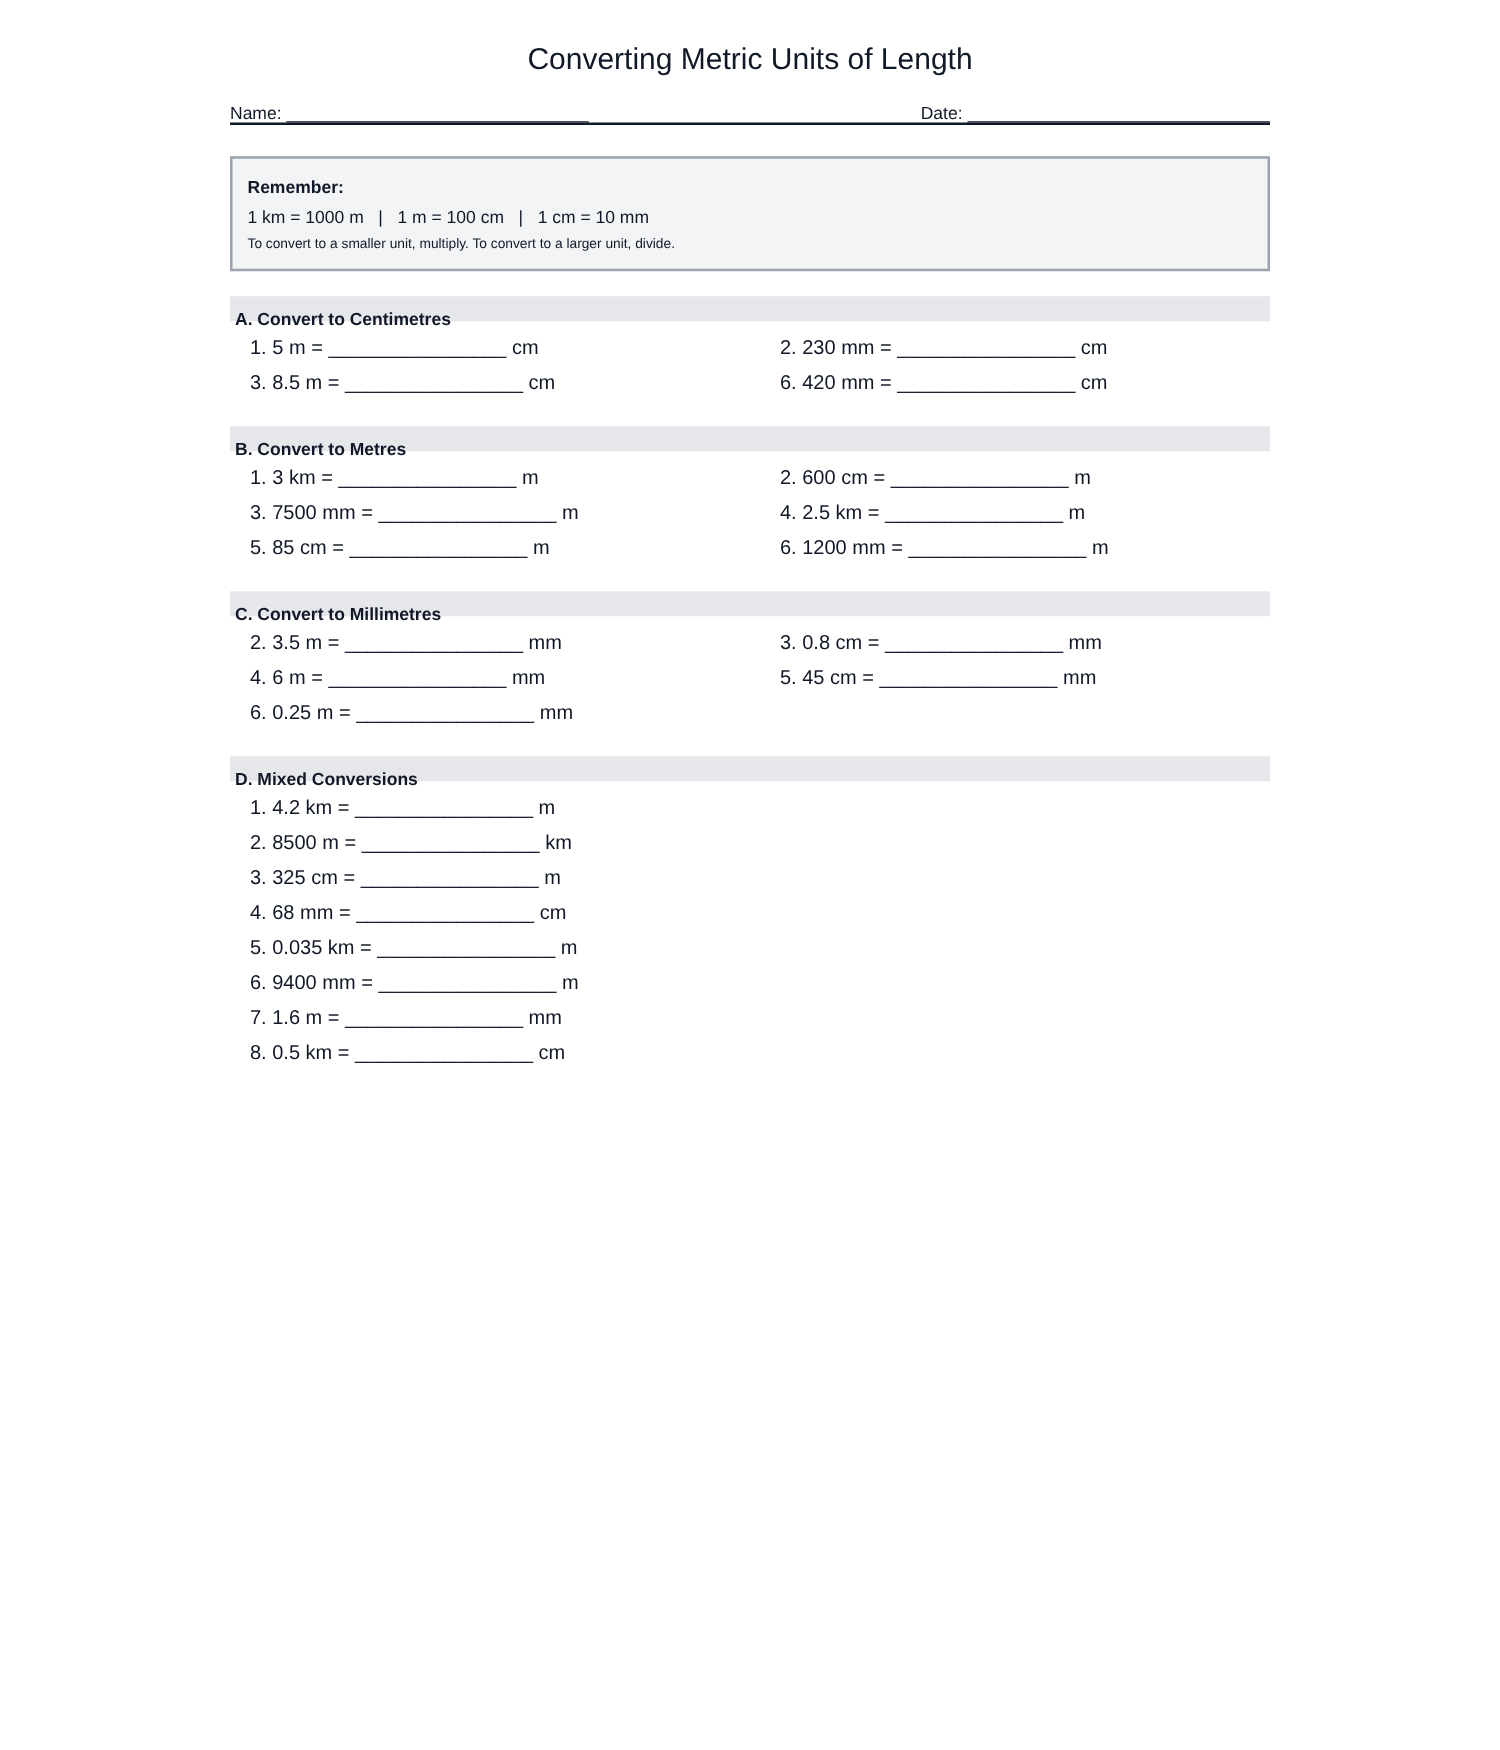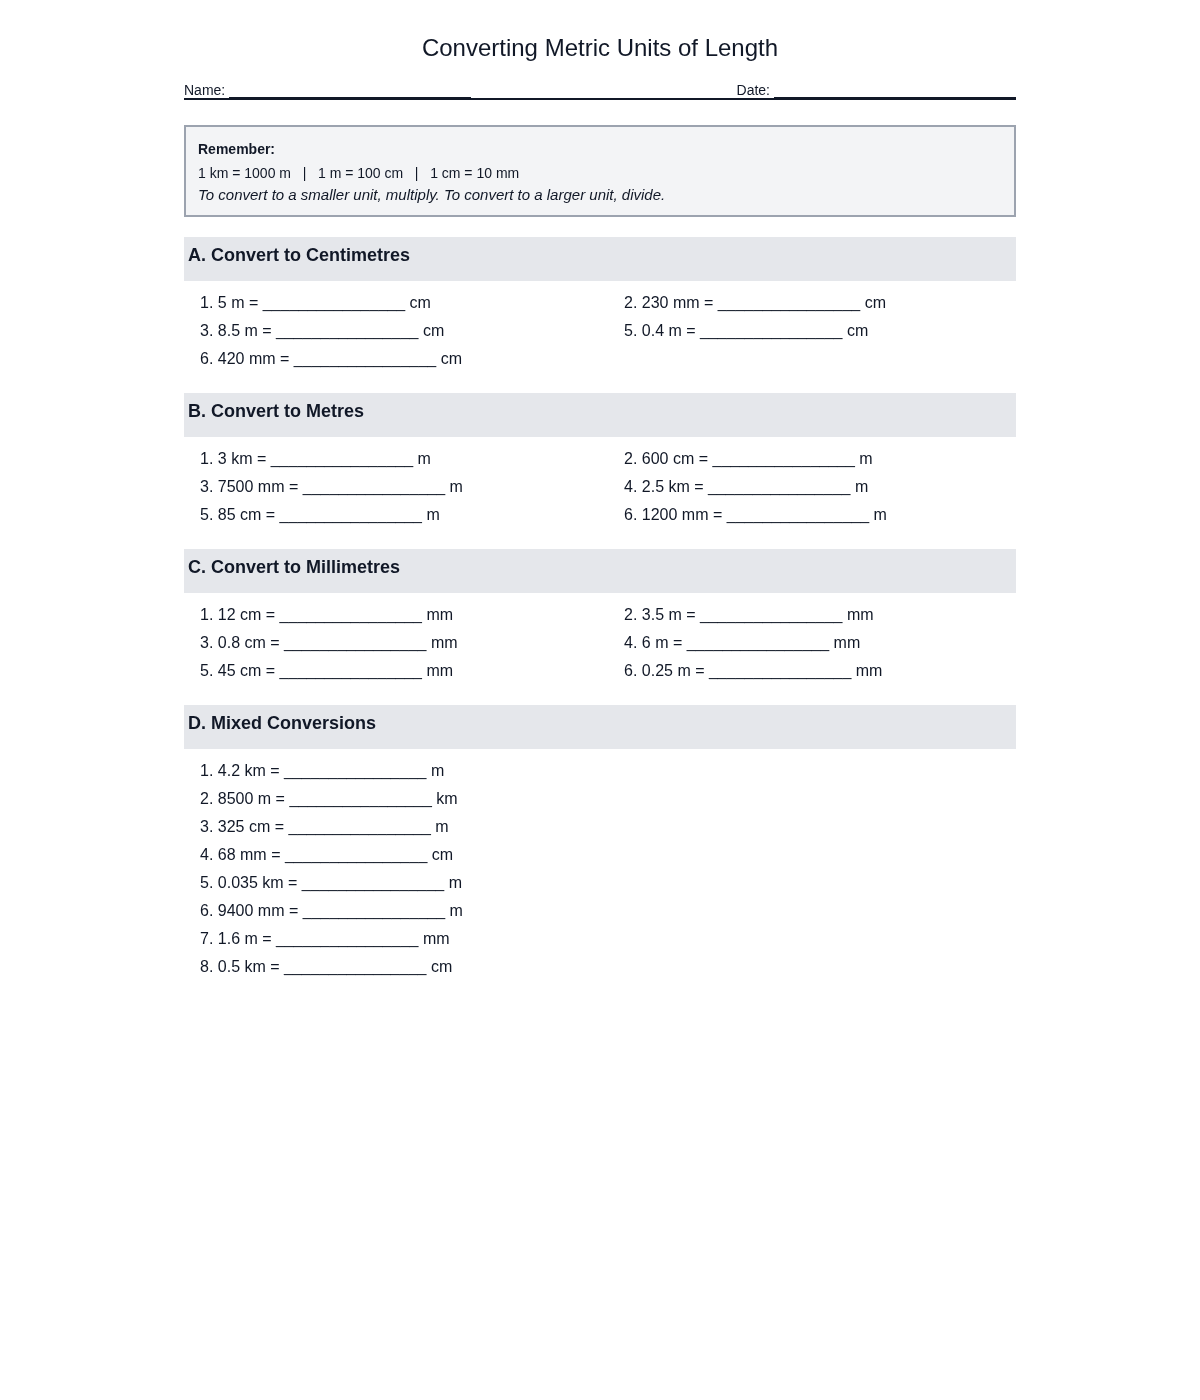--- a/index.html
+++ b/index.html
@@ -5,24 +5,24 @@
     html, body { margin: 0; padding: 0; background: #ffffff; }
     body { width: 1200px; height: 1400px; font-family: "Liberation Sans", sans-serif; color: #111827; }
     .page { position: absolute; left: 184px; top: 0; width: 832px; }
     .title { text-align: center; font-size: 24px; font-weight: normal; margin: 0; padding-top: 34px; line-height: 28px; color: #111827; }
     .namedate { display: flex; justify-content: space-between; margin-top: 20px; font-size: 14px; line-height: 16px; padding-bottom: 0; border-bottom: 2px solid #111827; }
     .nd-field { display: flex; align-items: flex-end; }
     .nd-line { display: inline-block; width: 242px; border-bottom: 1px solid #111827; height: 15px; margin-left: 4px; }
     .remember { margin-top: 25px; background: #f3f4f6; border: 2px solid #9ca3af; padding: 14px 12px 13px 12px; }
     .rem-head { font-size: 14px; font-weight: bold; line-height: 16px; }
     .rem-facts { font-size: 14px; line-height: 16px; margin-top: 8px; white-space: pre; }
-    .rem-note { font-size: 15px; font-style: italic; line-height: 14px; margin-top: 7px; }
+    .rem-note { font-size: 11px; line-height: 14px; margin-top: 7px; }
     .section { margin-top: 20px; }
     .section:first-of-type { margin-top: 20px; }
-    .sec-head { background: #e5e7eb; font-size: 18px; font-weight: bold; line-height: 36px; height: 44px; padding-left: 4px; }
+    .sec-head { background: #e5e7eb; font-size: 14px; font-weight: bold; line-height: 36px; height: 20px; padding-left: 4px; }
     .grid { display: grid; grid-template-columns: 424px 408px; padding: 8px 0 0 16px; }
     .list { padding: 8px 0 0 16px; }
     .q { font-size: 16px; line-height: 28px; height: 28px; white-space: pre; }
   </style>
 </head>
 <body>
 
 <div class="page">
   <h1 class="title">Converting Metric Units of Length</h1>
 
@@ -43,39 +43,37 @@
     <div class="rem-note">To convert to a smaller unit, multiply. To convert to a larger unit, divide.</div>
   </div>
 
   <div id="sections">
       <div class="section">
         <div class="sec-head">A. Convert to Centimetres</div>
         <div class="grid">
           <div class="q"><span>1.</span> <span>5 m =</span> <span>________________</span> <span>cm</span></div>
           <div class="q"><span>2.</span> <span>230 mm =</span> <span>________________</span> <span>cm</span></div>
           <div class="q"><span>3.</span> <span>8.5 m =</span> <span>________________</span> <span>cm</span></div>
-          <div class="q"><span>5.</span> <span>0.4 m =</span> <span>________________</span> <span>cm</span></div>
           <div class="q"><span>6.</span> <span>420 mm =</span> <span>________________</span> <span>cm</span></div>
         </div>
       </div>
       <div class="section">
         <div class="sec-head">B. Convert to Metres</div>
         <div class="grid">
           <div class="q"><span>1.</span> <span>3 km =</span> <span>________________</span> <span>m</span></div>
           <div class="q"><span>2.</span> <span>600 cm =</span> <span>________________</span> <span>m</span></div>
           <div class="q"><span>3.</span> <span>7500 mm =</span> <span>________________</span> <span>m</span></div>
           <div class="q"><span>4.</span> <span>2.5 km =</span> <span>________________</span> <span>m</span></div>
           <div class="q"><span>5.</span> <span>85 cm =</span> <span>________________</span> <span>m</span></div>
           <div class="q"><span>6.</span> <span>1200 mm =</span> <span>________________</span> <span>m</span></div>
         </div>
       </div>
       <div class="section">
         <div class="sec-head">C. Convert to Millimetres</div>
         <div class="grid">
-          <div class="q"><span>1.</span> <span>12 cm =</span> <span>________________</span> <span>mm</span></div>
           <div class="q"><span>2.</span> <span>3.5 m =</span> <span>________________</span> <span>mm</span></div>
           <div class="q"><span>3.</span> <span>0.8 cm =</span> <span>________________</span> <span>mm</span></div>
           <div class="q"><span>4.</span> <span>6 m =</span> <span>________________</span> <span>mm</span></div>
           <div class="q"><span>5.</span> <span>45 cm =</span> <span>________________</span> <span>mm</span></div>
           <div class="q"><span>6.</span> <span>0.25 m =</span> <span>________________</span> <span>mm</span></div>
         </div>
       </div>
       <div class="section">
         <div class="sec-head">D. Mixed Conversions</div>
         <div class="list">

